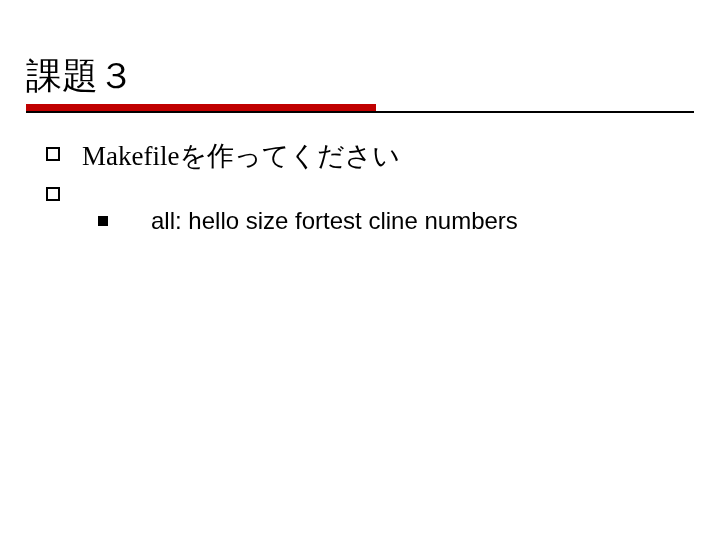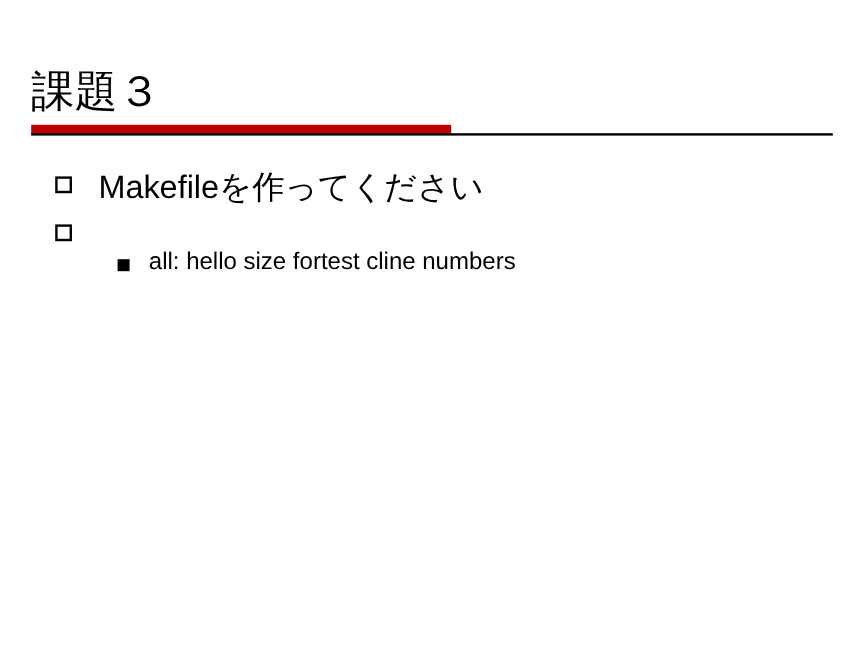--- a/index.html
+++ b/index.html
@@ -64,39 +64,40 @@
     width: 14px;
     height: 14px;
     border: 2px solid #000;
     box-sizing: border-box;
     margin-top: 9px;
     margin-right: 22px;
     flex: 0 0 auto;
   }
   .l1 .txt {
     font-size: 27px;
-    font-family: Liberation Sans, sans-serif;
+    font-family: Liberation Serif, serif;
   }
   .l2 {
     display: flex;
     align-items: flex-start;
     margin-left: 52px;
     margin-top: 6px;
   }
   .l2 .bullet-square {
     width: 10px;
     height: 10px;
     background: #000;
     margin-top: 9px;
     margin-right: 16px;
     flex: 0 0 auto;
   }
   .l2 .txt {
-    font-size: 20px;
+    font-size: 24px;
     font-family: Verdana, "MS PGothic", sans-serif;
+    margin-left: 27px;
   }
 </style>
 </head>
 <body>
 
 <div class="slide">
 
   <div class="title-block">
     <h1 class="title-text">課題３</h1>
   </div>

